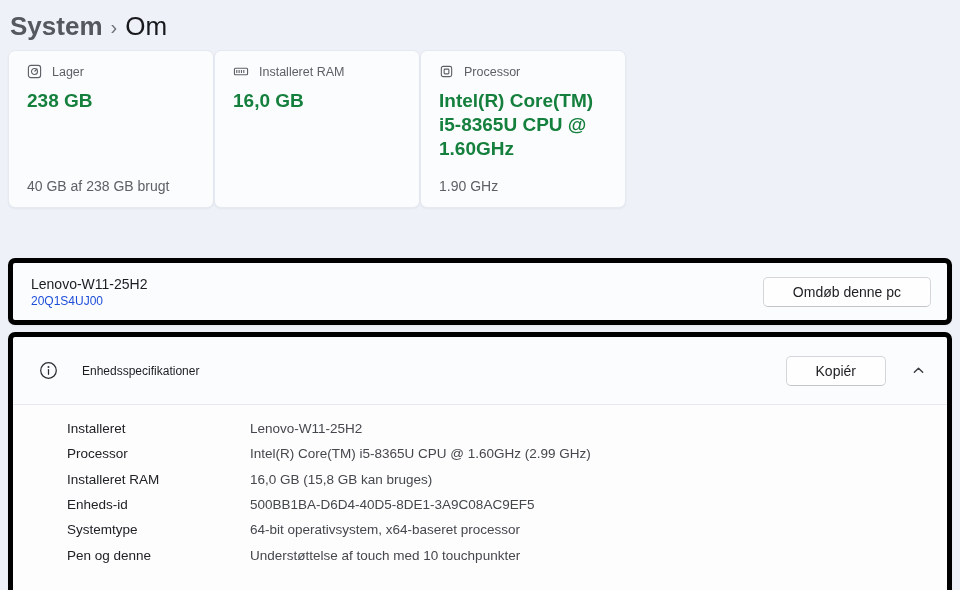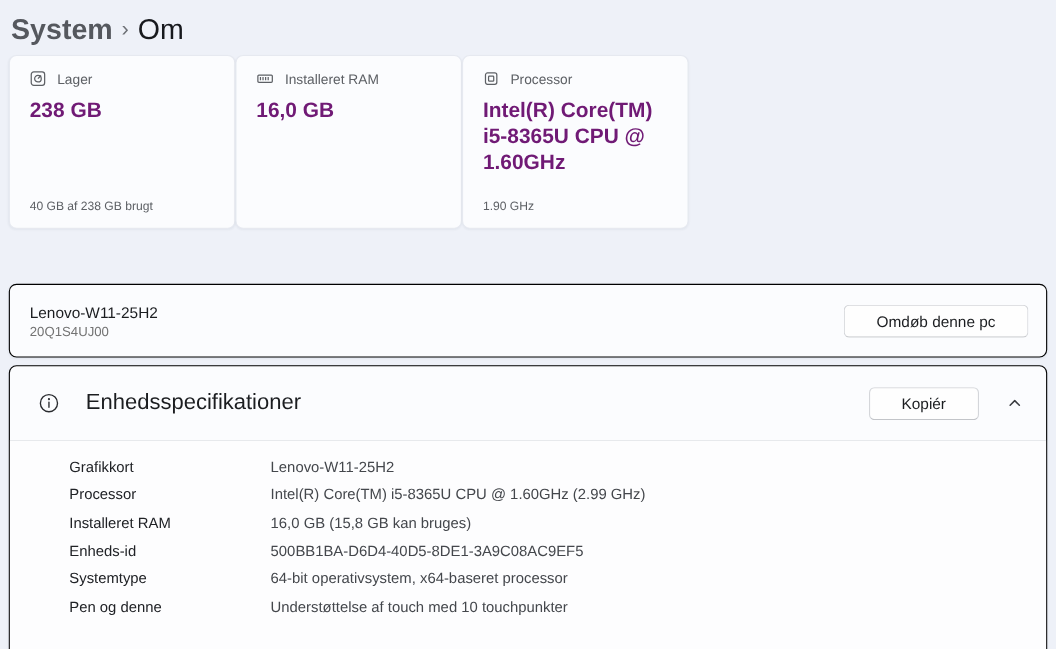--- a/index.html
+++ b/index.html
@@ -33,48 +33,48 @@
     border-radius:7px;
     box-shadow:0 1px 2px rgba(20,30,60,.05);
     padding:13px 16px 13px 18px;
     display:flex; flex-direction:column;
   }
   .card-head { display:flex; align-items:center; gap:10px; color:#5d6065; }
   .card-head .label { font-size:12.5px; }
   .card-head svg { flex:0 0 auto; }
   .card-value {
     margin-top:10px;
-    font-size:19px; font-weight:700; color:#701a75;
+    font-size:19px; font-weight:700; color:#15803d;
     line-height:24px;
   }
   .card-caption {
     margin-top:auto;
-    font-size:11px; color:#5d6065;
+    font-size:14px; color:#5d6065;
   }
 
   
   .panel {
     background:#fbfcfe;
-    border:1px solid #000000;
+    border:5px solid #000000;
     border-radius:7px;
     box-shadow:0 1px 2px rgba(20,30,60,.05);
     margin-left:8px;
     width:944px;
     justify-content:center;
   }
 
   .device-panel {
     margin-top:50px;
     height:67px;
     display:flex; align-items:center;
     padding:0 16px 0 18px;
   }
   .device-names { display:flex; flex-direction:column; gap:2px; }
   .device-name  { font-size:14px; color:#1b1d20; }
-  .device-model { font-size:12px; color:#737373; }
+  .device-model { font-size:12px; color:#1d4ed8; }
   .btn {
     font-family:inherit;
     font-size:14px; color:#1b1d20;
     background:#fefefe;
     border:1px solid #d4d6da;
     border-bottom-color:#c3c5c9;
     border-radius:5px;
     padding:6px 29px;
     cursor:pointer;
     white-space:nowrap;
@@ -85,21 +85,21 @@
     margin-top:7px;
     height:300px; 
     display:flex; flex-direction:column;
   }
   .spec-header {
     height:67px; flex:0 0 auto;
     display:flex; align-items:center;
     padding:0 22px 0 26px;
     cursor:pointer;
   }
-  .spec-title { font-size:20px; color:#1b1d20; margin-left:24px; }
+  .spec-title { font-size:12px; color:#1b1d20; margin-left:24px; }
   .spec-header .btn { margin-left:auto; }
   .chevron-up { margin-left:26px; display:flex; align-items:center; cursor:pointer; }
   .spec-divider { height:1px; background:#e7e9ec; flex:0 0 auto; }
   .spec-body {
     background:#fdfdfe;
     padding:11px 0 0 54px;
     flex:1 1 auto;
   }
   .spec-row {
     display:grid;
@@ -189,21 +189,21 @@
     <button class="btn">Kopiér</button>
     <span class="chevron-up">
       <svg width="13" height="13" viewBox="0 0 14 14" fill="none" stroke="#3a3c40" stroke-width="1.5" stroke-linecap="round" stroke-linejoin="round">
         <path d="M2.5 9 L7 4.5 L11.5 9"></path>
       </svg>
     </span>
   </div>
   <div class="spec-divider"></div>
   <div class="spec-body">
     <div class="spec-row">
-      <span class="spec-label">Grafikkort</span>
+      <span class="spec-label">Installeret</span>
       <span class="spec-value">Lenovo-W11-25H2</span>
     </div>
     <div class="spec-row">
       <span class="spec-label">Processor</span>
       <span class="spec-value">Intel(R) Core(TM) i5-8365U CPU @ 1.60GHz (2.99 GHz)</span>
     </div>
     <div class="spec-row">
       <span class="spec-label">Installeret RAM</span>
       <span class="spec-value">16,0 GB (15,8 GB kan bruges)</span>
     </div>

